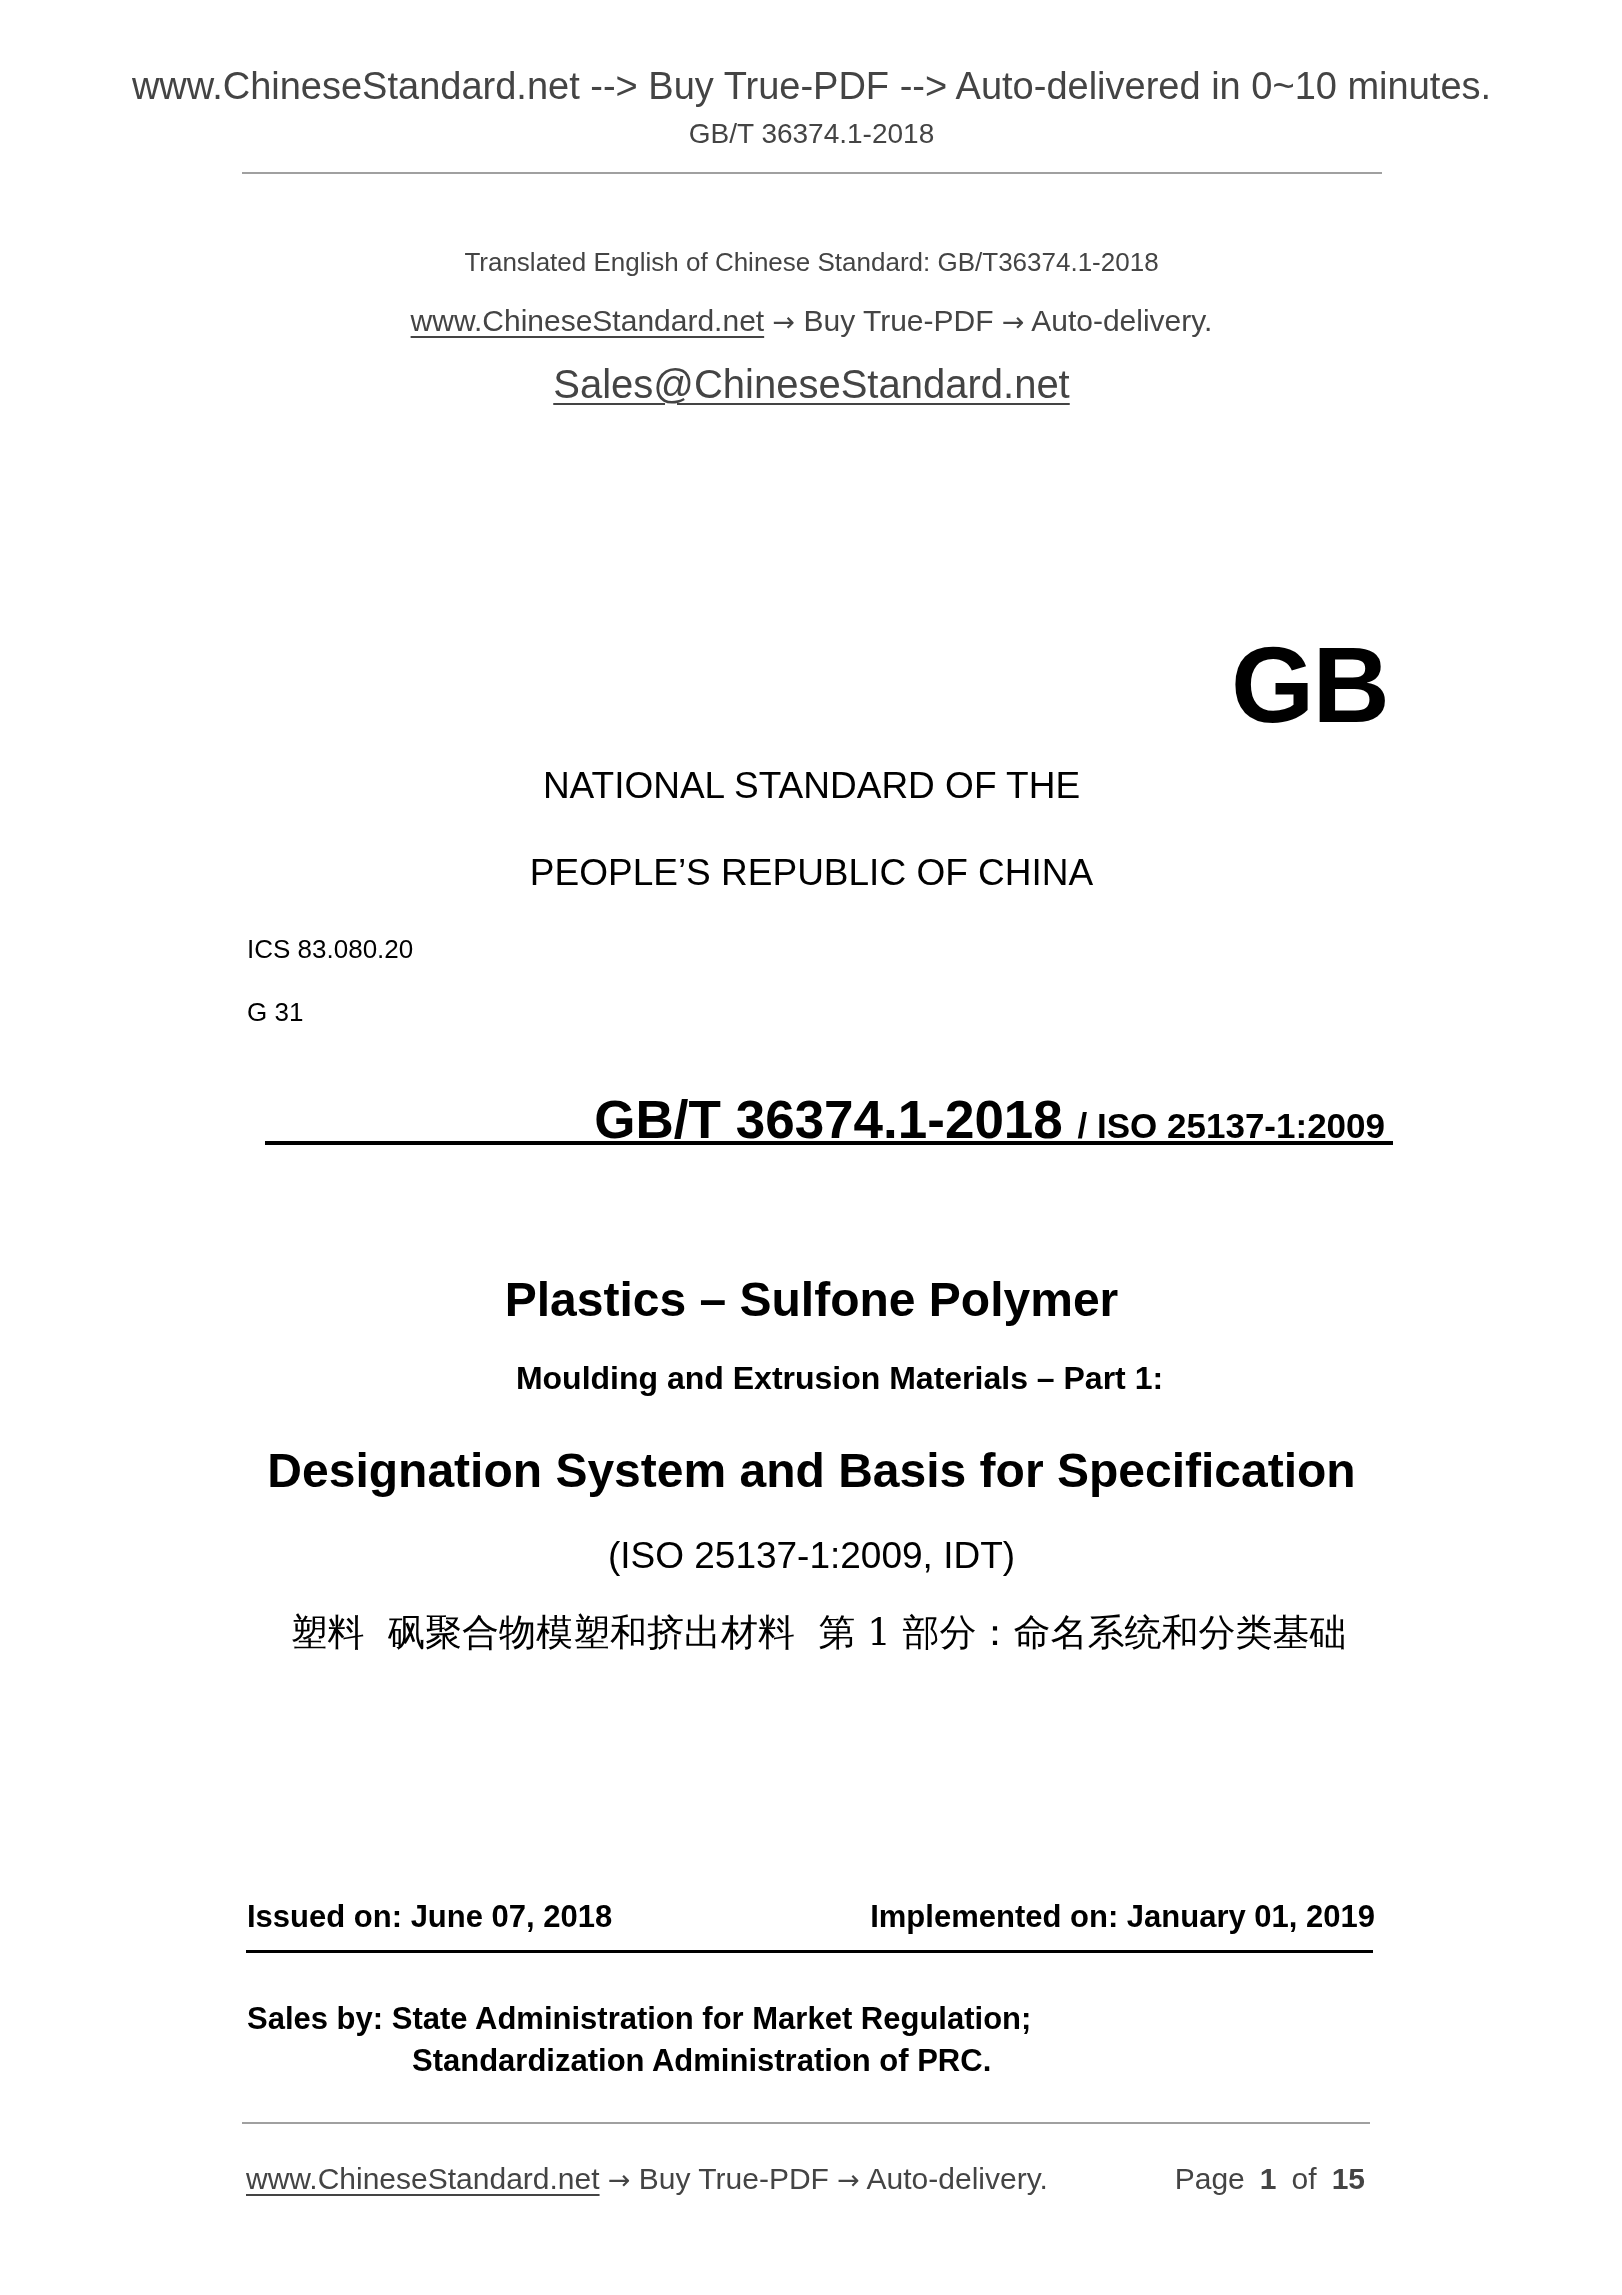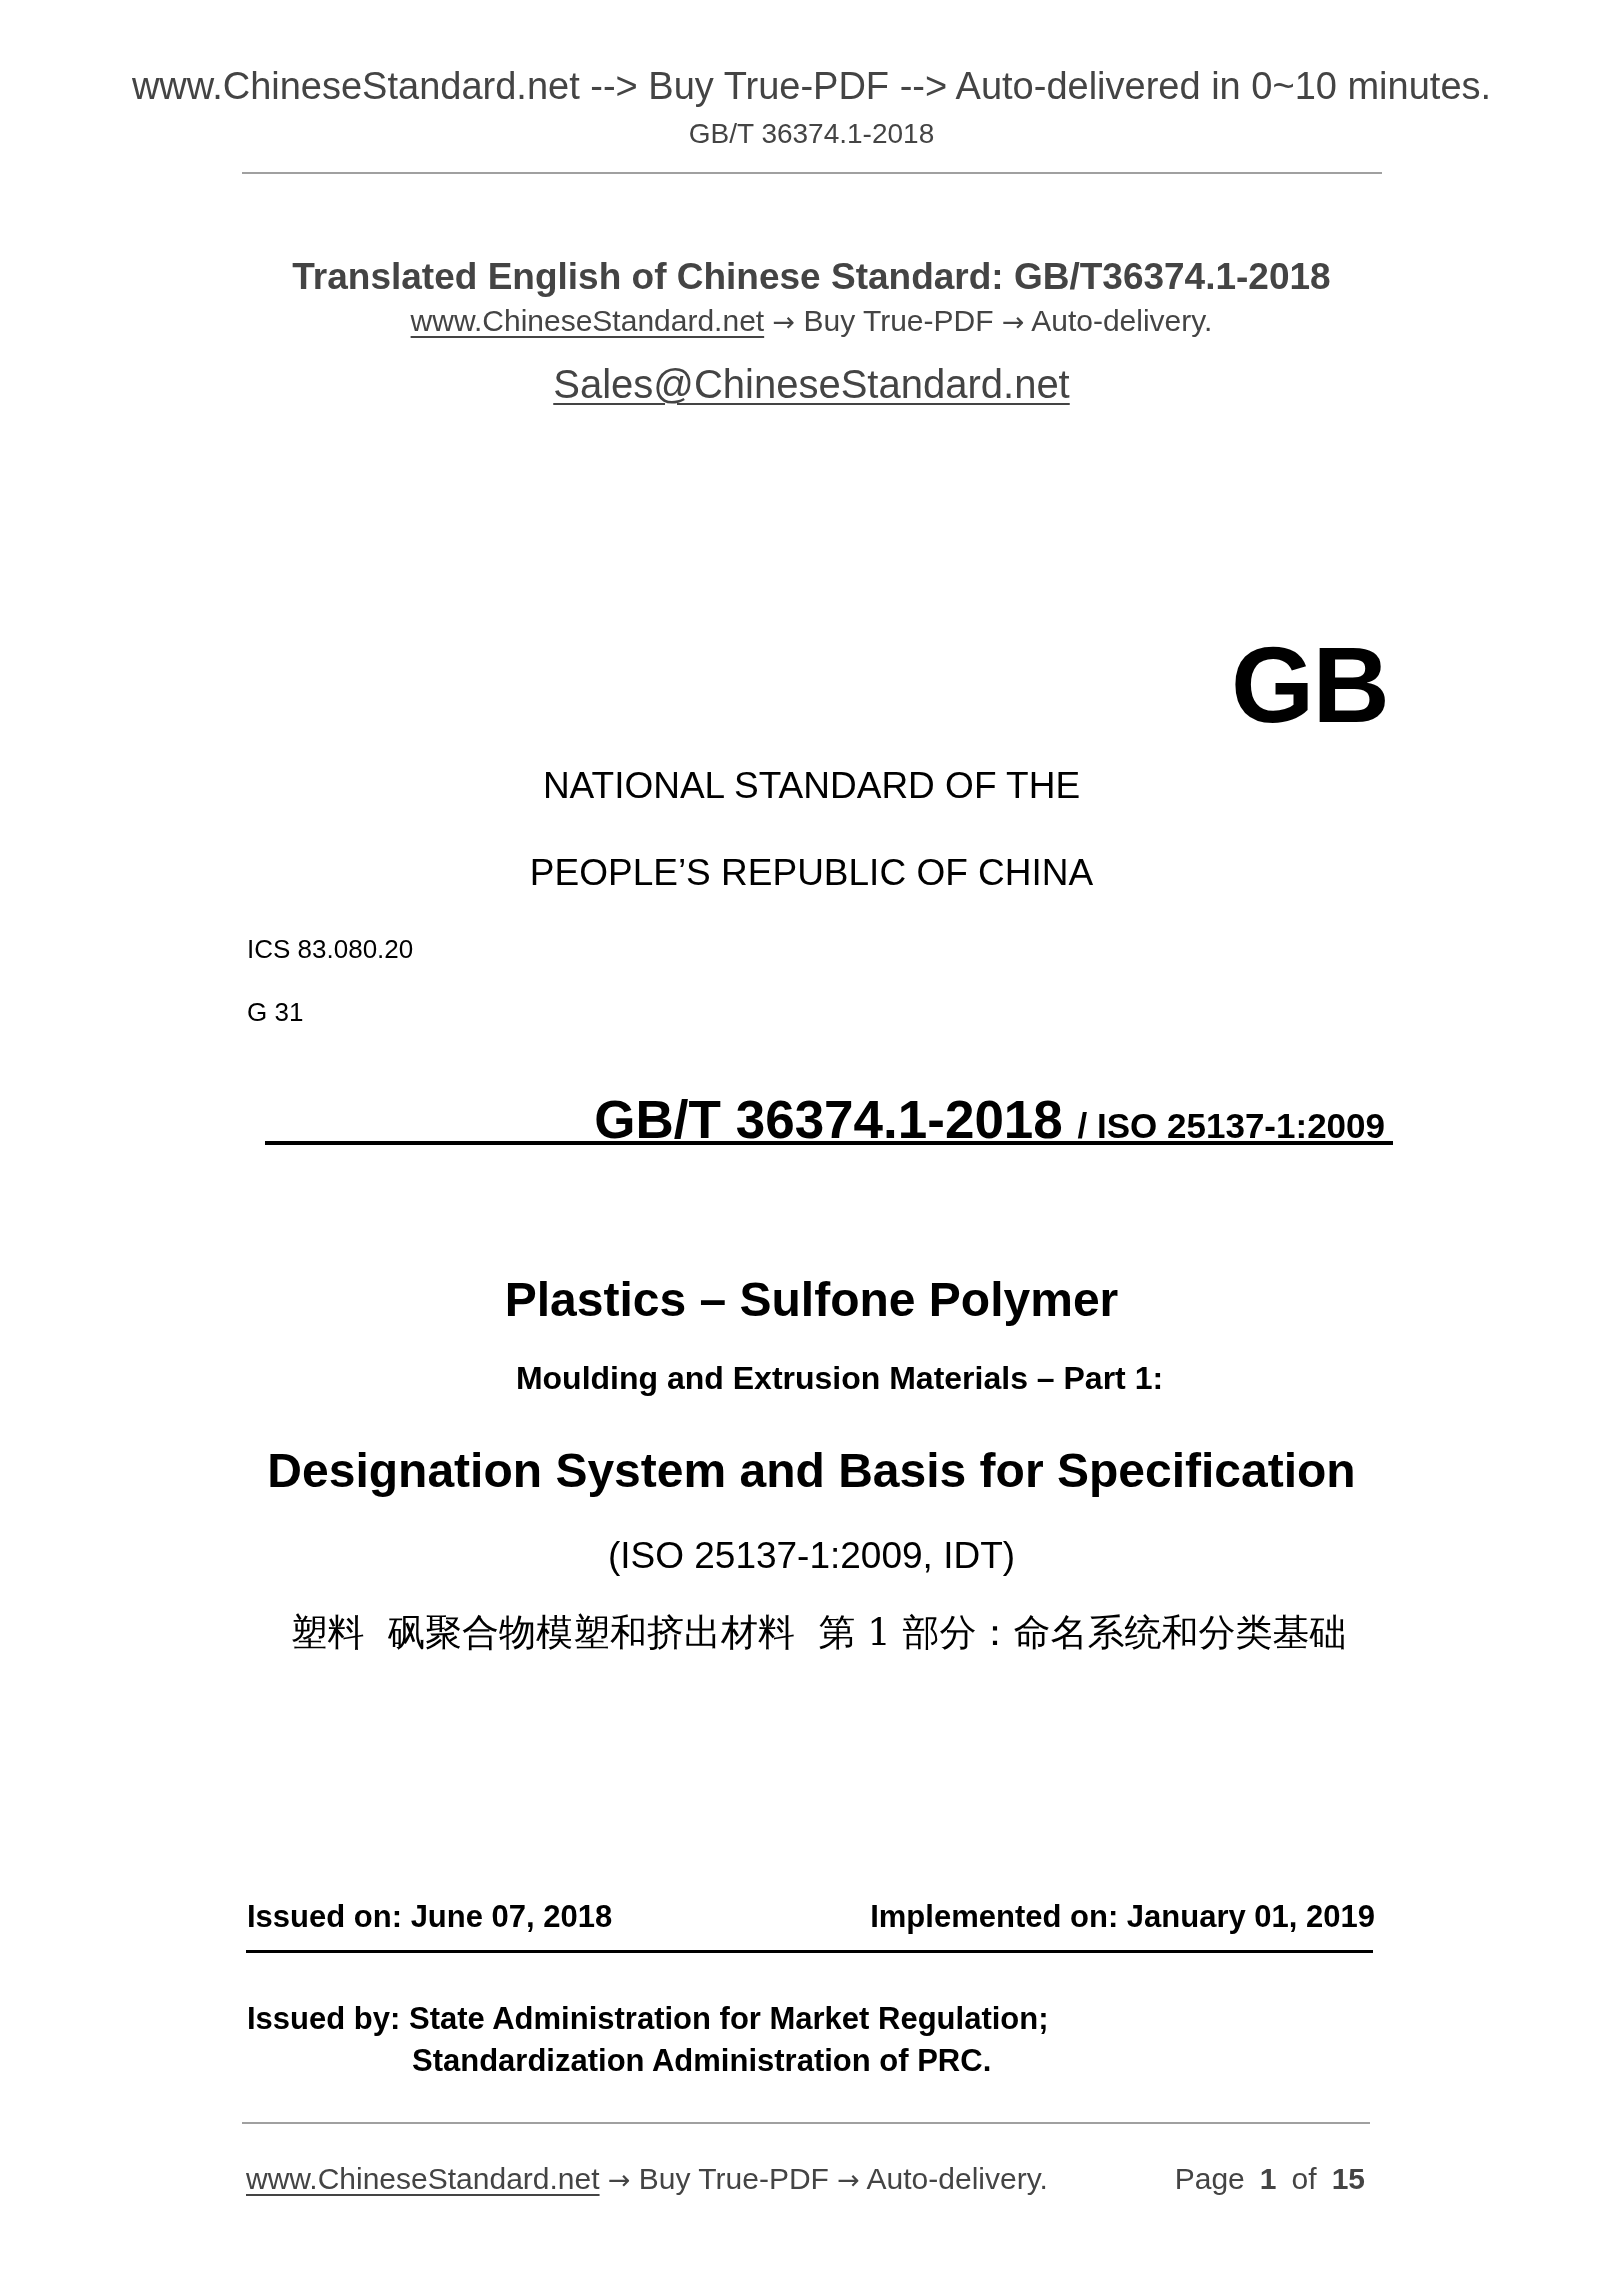--- a/index.html
+++ b/index.html
@@ -24,21 +24,21 @@
     .bold { font-weight: bold; }
     .cjk { font-family: "DejaVu Serif", serif; padding-left: 7px; }
   </style>
 </head>
 <body>
 
 <div class="abs center-x gray" style="top:67px; font-size:38px;">www.ChineseStandard.net --&gt; Buy True-PDF --&gt; Auto-delivered in 0~10 minutes.</div>
 <div class="abs center-x gray" style="top:120px; font-size:28px;">GB/T 36374.1-2018</div>
 <div class="rule" style="left:242px; top:172px; width:1140px; height:1.7px; background:#a0a0a0;"></div>
 
-<div class="abs center-x gray" style="top:258px; font-size:37px;font-weight:bold;">Translated English of Chinese Standard: GB/T36374.1-2018</div>
+<div class="abs center-x gray" style="top:249px; font-size:26px;">Translated English of Chinese Standard: GB/T36374.1-2018</div>
 <div class="abs center-x gray" style="top:306px; font-size:30px;">
   <a class="link" href="#">www.ChineseStandard.net</a>
   <span class="arrow">→</span>
   <span>Buy True-PDF</span>
   <span class="arrow">→</span>
   <span>Auto-delivery.</span>
 </div>
 <div class="abs center-x gray" style="top:364px; font-size:40px;">
   <a class="link" href="#">Sales@ChineseStandard.net</a>
 </div>
@@ -61,21 +61,21 @@
 <div class="abs center-x bold" style="top:1362px; font-size:32px;margin-left:28px;">Moulding and Extrusion Materials – Part 1:</div>
 <div class="abs center-x bold" style="top:1447px; font-size:48px;">Designation System and Basis for Specification</div>
 <div class="abs center-x" style="top:1537px; font-size:37px;">(ISO 25137-1:2009, IDT)</div>
 <div class="abs center-x cjk" style="top:1614px; font-size:37px; white-space:pre;">塑料  砜聚合物模塑和挤出材料  第 1 部分：命名系统和分类基础</div>
 
 <div class="abs bold" style="left:247px; top:1901px; font-size:31px;">Issued on: June 07, 2018</div>
 <div class="abs bold" style="right:248px; top:1901px; font-size:31px;margin-left:7px;">Implemented on: January 01, 2019</div>
 <div class="rule" style="left:246px; top:1950px; width:1127px; height:3.3px; background:#000;"></div>
 
 <div class="abs bold" style="left:247px; top:2003px; font-size:31px;">
-  <span>Issued by:</span>
+  <span>Sales by:</span>
   <span>State Administration for Market Regulation;</span>
 </div>
 <div class="abs bold" style="left:412px; top:2045px; font-size:31px;">Standardization Administration of PRC.</div>
 
 <div class="rule" style="left:242px; top:2122px; width:1128px; height:1.7px; background:#a0a0a0;"></div>
 <div class="abs gray" style="left:246px; top:2164px; font-size:30px;">
   <a class="link" href="#">www.ChineseStandard.net</a>
   <span class="arrow">→</span>
   <span>Buy True-PDF</span>
   <span class="arrow">→</span>

